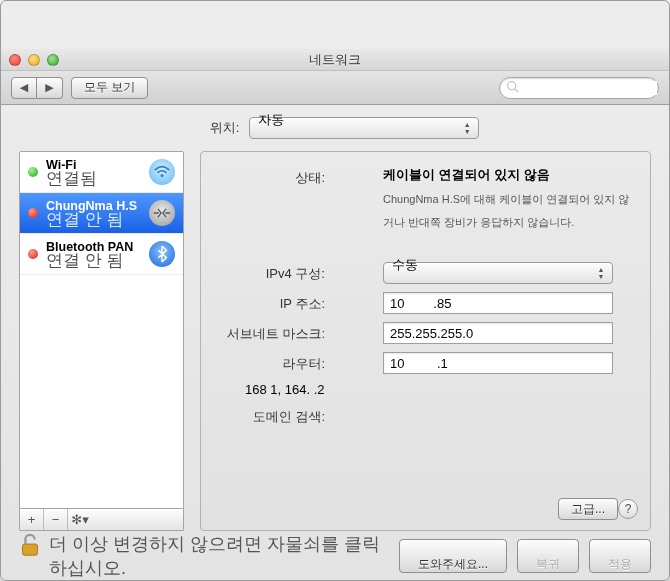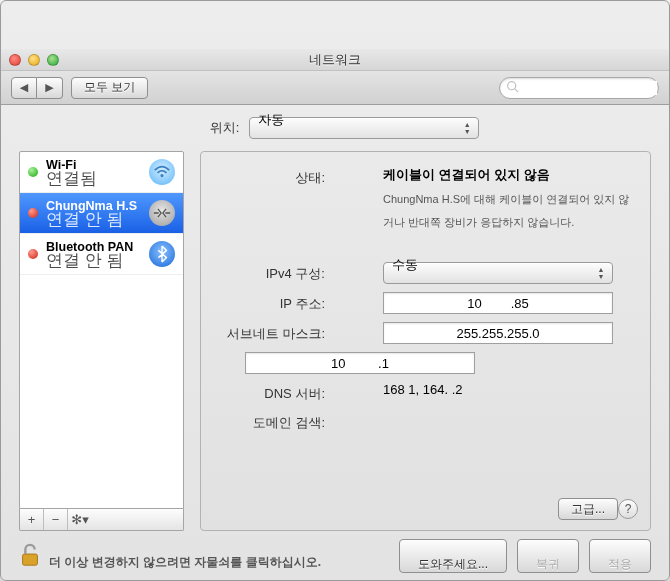--- a/index.html
+++ b/index.html
@@ -46,26 +46,26 @@
 .svc-icon.bt { background: radial-gradient(circle at 50% 40%, #89c0ff, #1969d8); }
 .sidebar-tools { height:22px; background: linear-gradient(#fdfdfd,#e4e4e4); border:1px solid #a5a5a5; border-top:none; border-radius:0 0 2px 2px; display:flex; }
 .toolbtn { width:24px; height:100%; border-right:1px solid #bdbdbd; display:flex; align-items:center; justify-content:center; font-size:13px; color:#555; }
 .toolbtn:last-child { border-right:none; }
 .detail { flex:1; background: linear-gradient(#eaeaea,#e1e1e1); border:1px solid #b2b2b2; border-radius:4px; padding: 14px 16px 12px 16px; position:relative; }
 .field-row { display:flex; align-items:flex-start; margin-bottom: 8px; gap: 20px; }
 .field-label { width: 118px; text-align:right; font-size:13px; color:#333; padding-right:10px; padding-top:3px; }
 .field-value { flex:1; font-size:13px;margin-left:28px; }
 .status-title { font-weight:bold; font-size:13px; margin-bottom:4px; }
 .status-desc { font-size: 11px; color:#555; line-height:23px; }
-.text-input { width: 230px; height:22px; border:1px solid #9f9f9f; background:#fff; padding:0 20px; font-size:13px; box-shadow: inset 0 1px 2px rgba(0,0,0,0.1); text-align: center; }
+.text-input { width: 230px; height:22px; border:1px solid #9f9f9f; background:#fff; padding:0 6px; font-size:13px; box-shadow: inset 0 1px 2px rgba(0,0,0,0.1); }
 .popup.cfg { width:230px; }
 .advanced-row { position:absolute; bottom:10px; right:12px; display:flex; align-items:center; }
 .helpbtn { width:20px; height:20px; border-radius:50%; border:1px solid #999; background:linear-gradient(#fdfdfd,#dedede); font-size:12px; color:#555; display:flex; align-items:center; justify-content:center; }
 .footer { position:absolute; bottom:0; left:0; right:0; height:48px; display:flex; align-items:center; padding:0 18px; gap:10px; }
-.lock { display:flex; align-items:flex-end; gap:8px; font-size:12px; color:#555; flex:1;font-weight:bold; }
+.lock { display:flex; align-items:flex-start; gap:8px; font-size:18px; color:#555; flex:1; }
 .lock svg { width:22px; height:26px; }
 .footer .pillbtn { padding:16px 18px; }
 .footer .pillbtn.disabled { color:#aaa; }
 </style>
 </head>
 <body>
 
 <div class="window">
   <div class="titlebar">
     <div class="traffic">
@@ -187,27 +187,27 @@
         </div>
 
         <div class="field-row">
           <div class="field-label">서브네트 마스크:</div>
           <div class="field-value">
             <input class="text-input" value="255.255.255.0" style="">
           </div>
         </div>
 
         <div class="field-row">
+          <div class="field-label">라우터:</div>
           <div class="field-value">
             <input class="text-input" value="10         .1" style="">
           </div>
         </div>
 
         <div class="field-row">
-          <div class="field-label">DNS 서버:</div>
           <div class="field-value">168           1, 164.           .2</div>
         </div>
 
         <div class="field-row">
           <div class="field-label">도메인 검색:</div>
           <div class="field-value"></div>
         </div>
 
         <div class="advanced-row">
           <button class="pillbtn">고급...</button>

